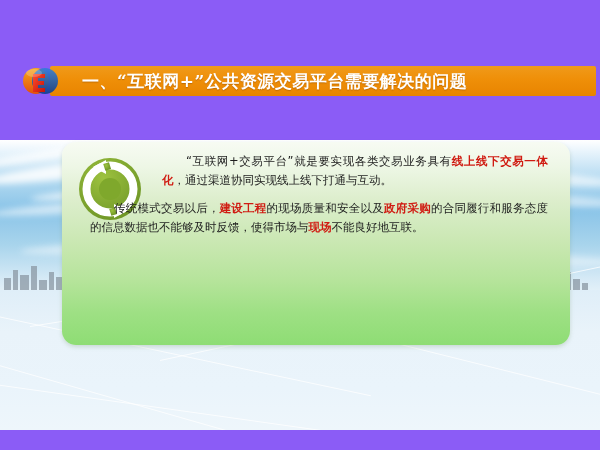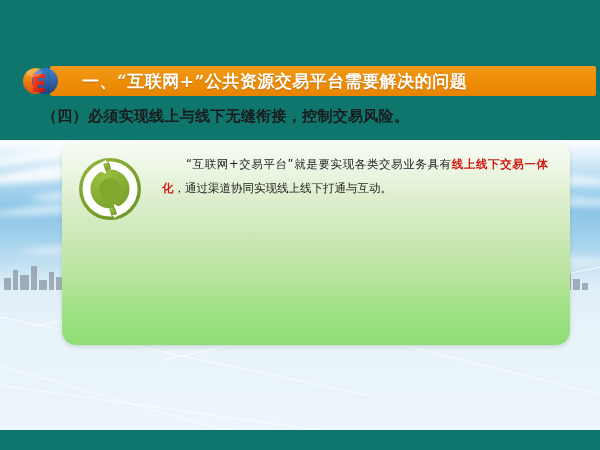--- a/index.html
+++ b/index.html
@@ -5,21 +5,21 @@
   html,body{margin:0;padding:0;}
   body{
     width:600px;height:450px;
     background:#ffffff;
     font-family:"Liberation Sans","DejaVu Sans",sans-serif;
     overflow:hidden;
     position:relative;
   }
   .slide{
     position:absolute;left:0;top:0;width:600px;height:450px;
-    background:#0f766e;overflow:hidden;
+    background:#8b5cf6;overflow:hidden;
   }
 
   
   .bg-scene{
     position:absolute;left:0;top:140px;width:600px;height:290px;
     overflow:hidden;
   }
   .bg-sky{
     position:absolute;left:0;top:0;width:600px;height:290px;
     background:
@@ -106,21 +106,21 @@
       #9ee084 84%,
       #8edd74 100%);
     box-shadow:0 2px 4px rgba(120,150,110,.28);
     overflow:hidden;
   }
   .card-icon{
     position:absolute;left:14px;top:12px;width:70px;height:70px;
   }
   .card-body{
     position:absolute;left:28px;top:10px;width:458px;
-    font-size:11.5px;line-height:24px;color:#1d1d1d;
+    font-size:11.5px;line-height:19px;color:#1d1d1d;
     font-family:"DejaVu Sans","Liberation Sans",sans-serif;
   }
   .para{margin:0 0 9px 0;text-align:justify;}
   .para.p1{padding-left:72px;text-indent:24px;}
   .hl{color:#d01b12;font-weight:bold;}
   .indent{text-indent:24px;}
 </style>
 </head>
 <body>
 
@@ -208,21 +208,20 @@
           </linearGradient>
         </defs>
         <circle cx="16" cy="19" r="13" fill="url(#gOr)"></circle>
         <circle cx="25" cy="19" r="13" fill="url(#gBl)" opacity="0.92"></circle>
         <path d="M13 12 h12 v4 h-7 v3 h6 v4 h-6 v3 h7 v4 h-12 z" fill="url(#gRd)"></path>
         <ellipse cx="14" cy="11" rx="8" ry="4" fill="#ffffff" opacity="0.22"></ellipse>
       </svg>
     </div>
   </div>
 
-  <div class="subtitle">（四）必须实现线上与线下无缝衔接，控制交易风险。</div>
 
   <div class="card">
     <div class="card-icon">
       <svg width="70" height="70" viewBox="0 0 70 70">
         <defs>
           <radialGradient id="gGreen" cx="40%" cy="32%" r="72%">
             <stop offset="0%" stop-color="#9dc23f"></stop>
               <stop offset="100%" stop-color="#6e9626"></stop>
           </radialGradient>
         </defs>
@@ -237,16 +236,17 @@
         </g>
         <g fill="url(#gGreen)">
           <rect x="28" y="9" width="6" height="7" transform="rotate(-18 31 12)"></rect>
           <rect x="34" y="54" width="6" height="7" transform="rotate(-18 37 57)"></rect>
         </g>
       </svg>
     </div>
 
     <div class="card-body">
       <p class="para p1" id="para-1"><span>“互联网+交易平台”就是要实现各类交易业务具有</span><span class="hl">线上线下交易一体化</span><span>，通过渠道协同实现线上线下打通与互动。</span></p>
+      <p class="para indent" id="para-3"><span>传统模式交易以后，</span><span class="hl">建设工程</span><span>的现场质量和安全以及</span><span class="hl">政府采购</span><span>的合同履行和服务态度的信息数据也不能够及时反馈，使得市场与</span><span class="hl">现场</span><span>不能良好地互联。</span></p>
     </div>
   </div>
 
 </div>
 
 </body></html>

